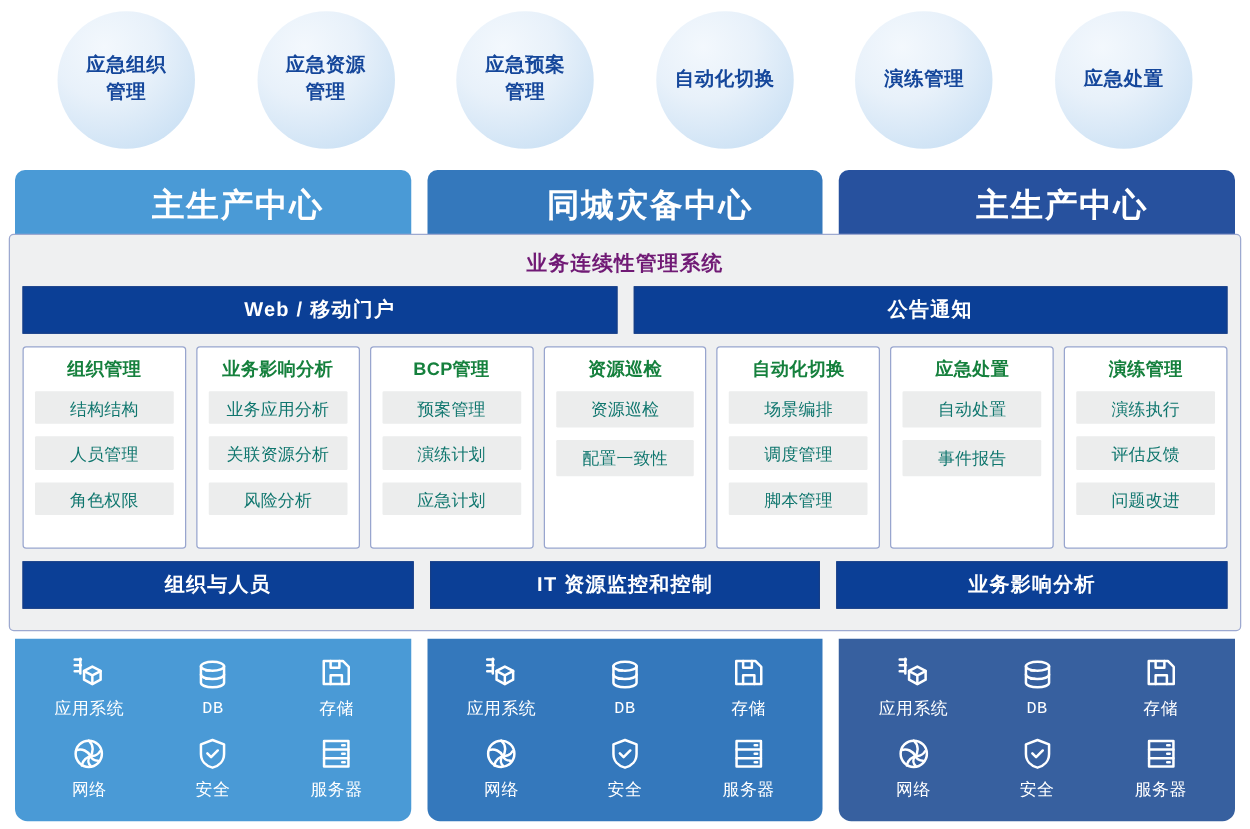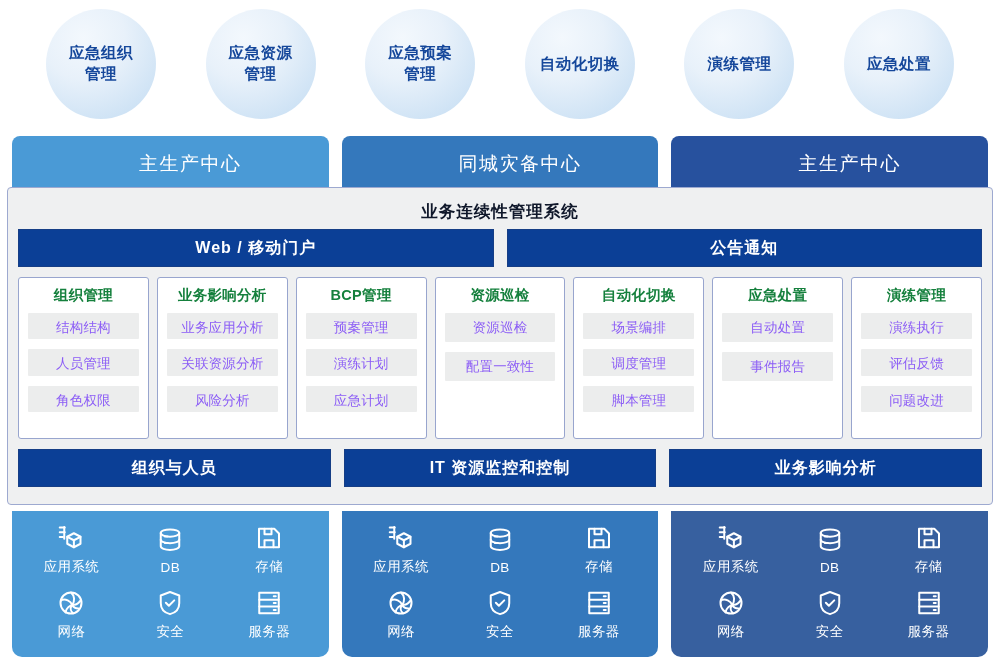--- a/index.html
+++ b/index.html
@@ -55,22 +55,22 @@
     height: 56px;
     display: flex;
     gap: 13px;
     padding: 0 12px;
     box-sizing: border-box;
   }
   .center-header {
     flex: 1;
     border-radius: 8px 8px 0 0;
     color: #ffffff;
-    font-size: 19px;
-    font-weight: normal;
+    font-size: 26px;
+    font-weight: bold;
     letter-spacing: 1.5px;
     display: flex;
     align-items: center;
     justify-content: center;
     padding-left: 40px;
   }
   .center-header.c1 { background: #4a9ad6; }
   .center-header.c2 { background: #3478bc; }
   .center-header.c3 { background: #27519e; }
 
@@ -86,21 +86,21 @@
     border: 1.4px solid #9da9d0;
     border-radius: 4px;
     padding: 6px 10px 10px 10px;
   }
   #bcm-title {
     height: 35px;
     line-height: 35px;
     text-align: center;
     font-size: 16.5px;
     font-weight: bold;
-    color: #0f172a;
+    color: #701a75;
     letter-spacing: 1px;
   }
 
   .blue-bar-row {
     display: flex;
     gap: 13px;
     height: 38px;
   }
   .blue-bar {
     flex: 1;
@@ -135,21 +135,21 @@
   .module-title {
     text-align: center;
     font-size: 14.5px;
     font-weight: bold;
     color: #15803d;
     margin-bottom: 8px;
     letter-spacing: .3px;
   }
   .module-item {
     background: #eceded;
-    color: #8b5cf6;
+    color: #0f766e;
     font-size: 13.5px;
     text-align: center;
     height: 29px;
     line-height: 29px;
     margin-bottom: 10px;
     border-radius: 1px;
     letter-spacing: .2px;
     white-space: nowrap;
     overflow: hidden;
   }
@@ -168,20 +168,21 @@
   .infra-panel {
     flex: 1;
     border-radius: 0 0 10px 10px;
     display: grid;
     grid-template-columns: repeat(3, 1fr);
     grid-template-rows: repeat(2, 1fr);
     align-items: center;
     justify-items: center;
     padding: 6px 10px 10px 10px;
     box-sizing: border-box;
+    font-family: Liberation Mono, monospace;
   }
   .infra-panel.p1 { background: #4a9ad6; }
   .infra-panel.p2 { background: #3478bc; }
   .infra-panel.p3 { background: #37609f; }
   .infra-cell {
     display: flex;
     flex-direction: column;
     align-items: center;
     justify-content: center;
     gap: 5px;

